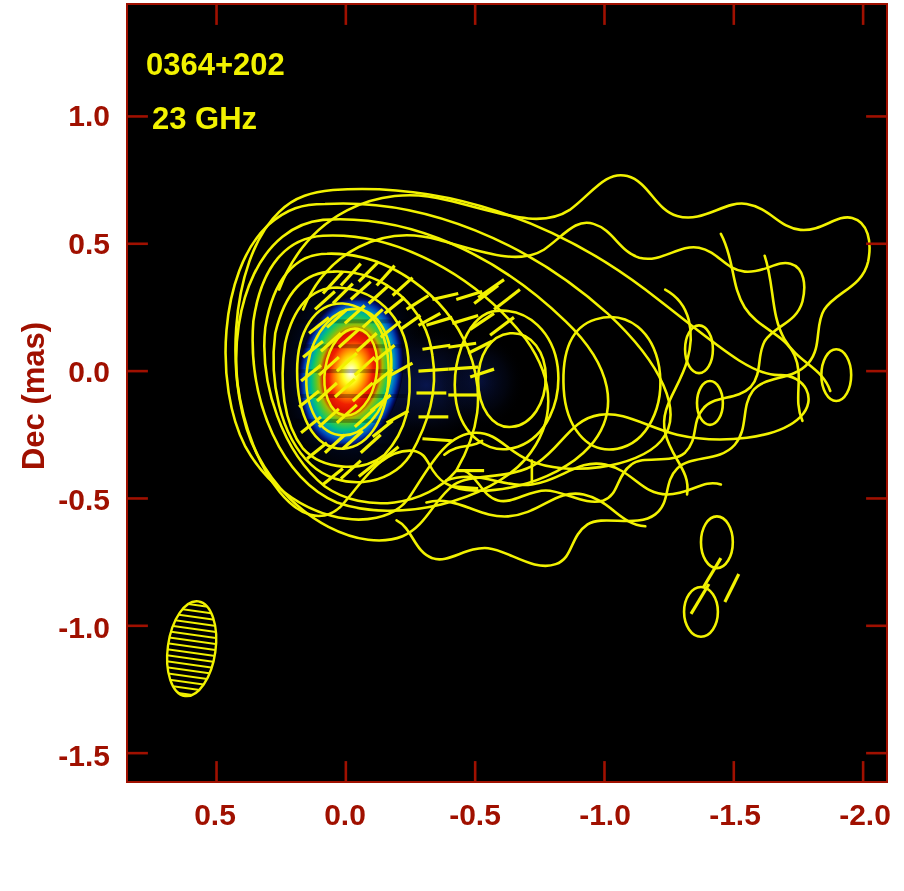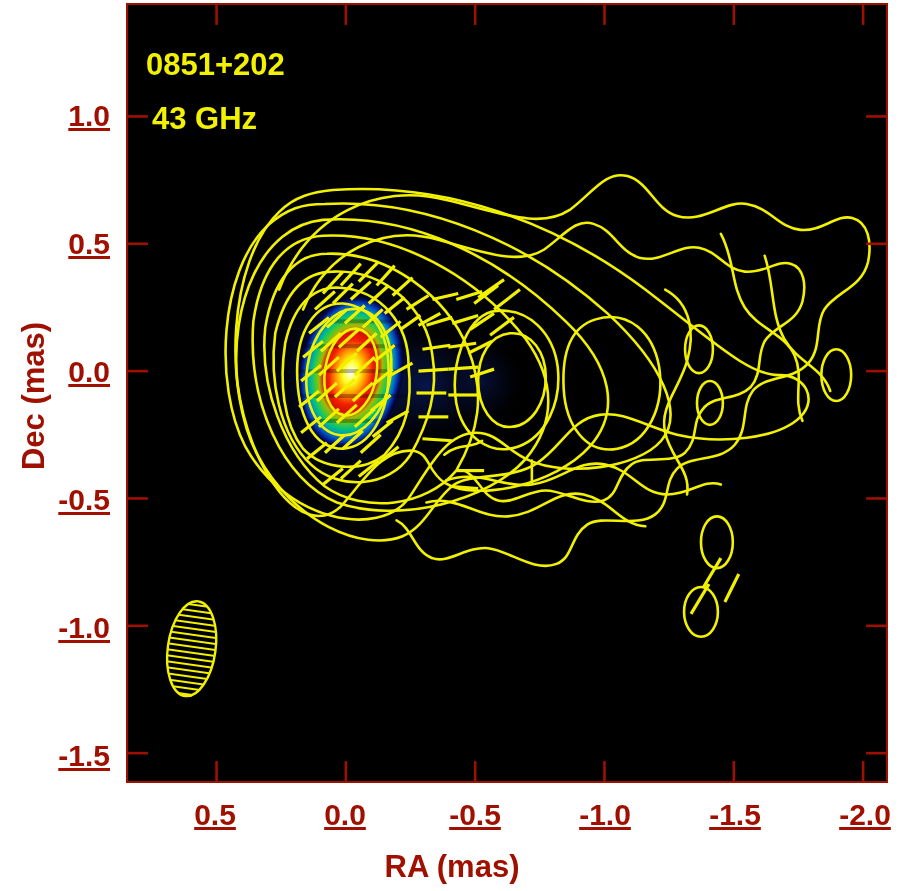--- a/index.html
+++ b/index.html
@@ -51,21 +51,20 @@
   #label-freq   { left: 24px;  top: 96px; }
   #label-date   { left: 388px; top: 42px; }
 
   .tick-label {
     position: absolute;
     color: #a01000;
     font-size: 30px;
     font-weight: bold;
     font-family: "Liberation Sans", sans-serif;
     white-space: nowrap;
-    text-decoration: underline;
   }
   .ytick-label { text-align: right; width: 110px; }
   .xtick-label { text-align: center; width: 120px; }
 
   #ylabel {
     position: absolute;
     color: #a01000;
     font-size: 31px;
     font-weight: bold;
     font-family: "Liberation Sans", sans-serif;
@@ -102,21 +101,20 @@
   <div class="tick-label ytick-label" style="left:0px; top:739px;">-1.5</div>
 
   <div class="tick-label xtick-label" style="left:155px; top:798px;">0.5</div>
   <div class="tick-label xtick-label" style="left:285px; top:798px;">0.0</div>
   <div class="tick-label xtick-label" style="left:415px; top:798px;">-0.5</div>
   <div class="tick-label xtick-label" style="left:545px; top:798px;">-1.0</div>
   <div class="tick-label xtick-label" style="left:675px; top:798px;">-1.5</div>
   <div class="tick-label xtick-label" style="left:805px; top:798px;">-2.0</div>
 
   <div id="ylabel">Dec (mas)</div>
-  <div id="xlabel">RA (mas)</div>
 
   <div id="plot-frame">
 
     <svg class="plot-svg" viewBox="0 0 762 780" preserveAspectRatio="none">
       <defs>
 
         <radialGradient id="coreGrad" cx="50%" cy="50%" r="50%">
           <stop offset="0.00" stop-color="#ffffff"></stop>
           <stop offset="0.07" stop-color="#ffffa0"></stop>
           <stop offset="0.15" stop-color="#ffff20"></stop>
@@ -420,16 +418,16 @@
 
         <line x1="89" y1="0" x2="89" y2="20"></line>
         <line x1="219" y1="0" x2="219" y2="20"></line>
         <line x1="349" y1="0" x2="349" y2="20"></line>
         <line x1="479" y1="0" x2="479" y2="20"></line>
         <line x1="609" y1="0" x2="609" y2="20"></line>
         <line x1="739" y1="0" x2="739" y2="20"></line>
       </g>
     </svg>
 
-    <div class="annot" id="label-source">0851+202</div>
-    <div class="annot" id="label-freq">43 GHz</div>
+    <div class="annot" id="label-source">0364+202</div>
+    <div class="annot" id="label-freq">23 GHz</div>
   </div>
 </div>
 
 </body></html>

